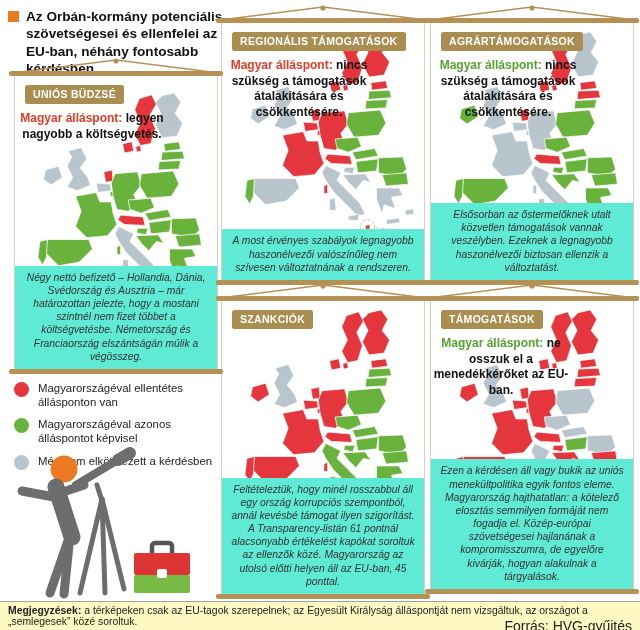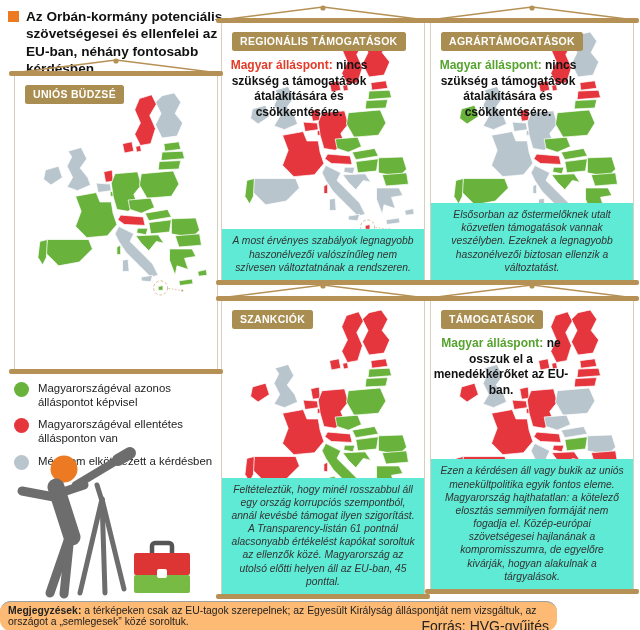--- a/index.html
+++ b/index.html
@@ -27,21 +27,21 @@
   .note{position:absolute;left:0;right:0;bottom:0;z-index:3;margin:0;background:#5eead4;
         font-style:italic;font-size:10.3px;line-height:1.28;color:#333;padding:5px 9px 8px 9px;}
   
   .legend{position:absolute;left:14px;top:382px;width:212px;}
   .legend-item{display:flex;align-items:flex-start;gap:9px;margin-bottom:9px;}
   .legend-dot{flex:0 0 15px;width:15px;height:15px;border-radius:50%;margin-top:0;}
   .legend-label{font-size:11.4px;line-height:1.2;color:#222;}
   
   .illus{position:absolute;left:6px;top:441px;}
   
-  .footer{position:absolute;left:0;top:601px;width:557px;height:29px;border-top:1px solid #9aa0a4;background:#fdba74;border-radius:11px;}
+  .footer{position:absolute;left:0;top:601px;width:640px;height:29px;border-top:1px solid #9aa0a4;background:#fef9c3;}
   .footnote{padding:3px 8px 0 8px;font-size:10.4px;color:#222;}
   .footnote b{font-weight:bold;}
   .source{position:absolute;right:8px;top:16px;font-size:14px;color:#222;}
 </style>
 </head>
 <body>
 
 <div class="stage">
 
   <div class="title">
@@ -88,20 +88,22 @@
           <polygon points="128,198 140,196 138,203 128,202" fill="#b9c5cd" stroke="#fff" stroke-width="0.8"></polygon>
           <polygon points="108,180 114,179 115,192 108,192" fill="#b9c5cd" stroke="#fff" stroke-width="0.8"></polygon>
           <polygon points="58,112 80,108 84,118 96,118 98,130 102,142 92,154 70,156 58,144 64,128" fill="#69b33d" stroke="#fff" stroke-width="0.8"></polygon>
           <polygon points="102,166 106,164 106,174 102,174" fill="#69b33d" stroke="#fff" stroke-width="0.8"></polygon>
           <polygon points="28,158 72,158 76,168 62,182 40,186 26,172" fill="#69b33d" stroke="#fff" stroke-width="0.8"></polygon>
           <polygon points="20,160 28,158 27,177 23,185 18,177" fill="#69b33d" stroke="#fff" stroke-width="0.8"></polygon>
           <polygon points="188,192 197,190 198,196 189,197" fill="#69b33d" stroke="#fff" stroke-width="0.8"></polygon>
           <polygon points="146,208 151,207 151,212 146,212" fill="#69b33d" stroke="#fff" stroke-width="0.8"></polygon>
         </svg>
       <div class="badge">UNIÓS BÜDZSÉ</div>
+      <p class="stance"><span class="stance-label" style="color: rgb(226, 60, 40);">Magyar álláspont:</span> <span>legyen nagyobb a költségvetés.</span></p>
+      <p class="note">Négy nettó befizető – Hollandia, Dánia, Svédország és Ausztria – már határozottan jelezte, hogy a mostani szintnél nem fizet többet a költségvetésbe. Németország és Franciaország elszántságán múlik a végösszeg.</p>
     </div>
     <div class="rod rod-bottom"></div>
   </article>
 
   <article class="panel p2" style="left:221px;top:5px;width:204px;height:278px;">
     <svg class="hanger" width="212" height="16" viewBox="0 0 212 16">
       <path d="M3,15 L106,2 L209,15" fill="none" stroke="#b69155" stroke-width="1.6"></path>
       <circle cx="106" cy="3" r="2.6" fill="#b69155"></circle>
     </svg>
     <div class="rod"></div>
@@ -301,26 +303,26 @@
         </svg>
       <div class="badge">TÁMOGATÁSOK</div>
       <p class="stance"><span class="stance-label" style="color: rgb(86, 163, 47);">Magyar álláspont:</span> <span>ne osszuk el a menedékkérőket az EU-ban.</span></p>
       <p class="note">Ezen a kérdésen áll vagy bukik az uniós menekültpolitika egyik fontos eleme. Magyarország hajthatatlan: a kötelező elosztás semmilyen formáját nem fogadja el. Közép-európai szövetségesei hajlanának a kompromisszumra, de egyelőre kivárják, hogyan alakulnak a tárgyalások.</p>
     </div>
     <div class="rod rod-bottom"></div>
   </article>
 
   <div class="legend">
     <div class="legend-item">
+      <span class="legend-dot" style="background: rgb(229, 53, 61);"></span>
+      <span class="legend-label">Magyarországéval ellentétes állásponton van</span>
+    </div>
+    <div class="legend-item">
       <span class="legend-dot" style="background: rgb(105, 179, 61);"></span>
       <span class="legend-label">Magyarországéval azonos álláspontot képvisel</span>
-    </div>
-    <div class="legend-item">
-      <span class="legend-dot" style="background: rgb(229, 53, 61);"></span>
-      <span class="legend-label">Magyarországéval ellentétes állásponton van</span>
     </div>
     <div class="legend-item">
       <span class="legend-dot" style="background: rgb(185, 197, 205);"></span>
       <span class="legend-label">Még nem elkötelezett a kérdésben</span>
     </div>
   </div>
 
   <svg class="illus" width="215" height="158" viewBox="0 0 215 158">
     <g stroke="#6d6d6d" stroke-width="5" stroke-linecap="round">
       <line x1="96" y1="58" x2="74" y2="152"></line>

